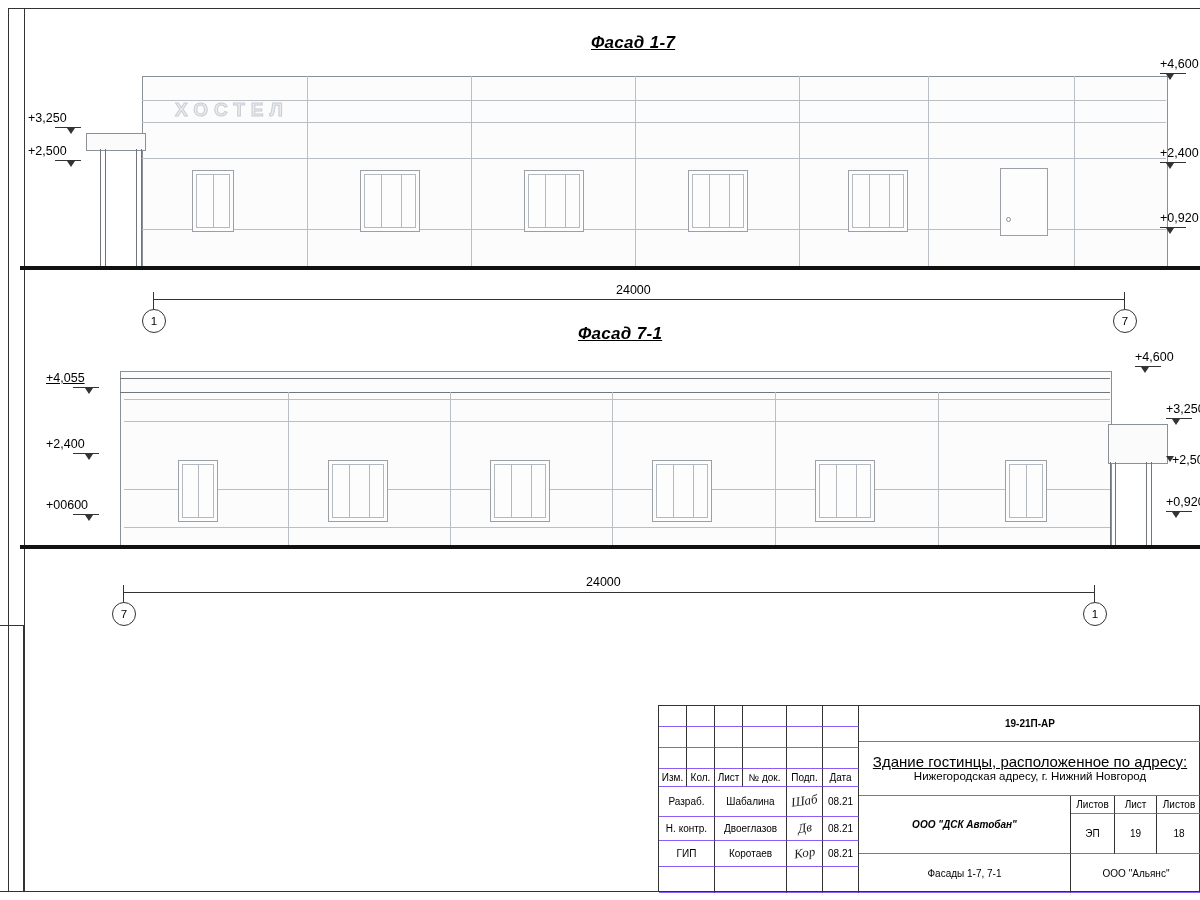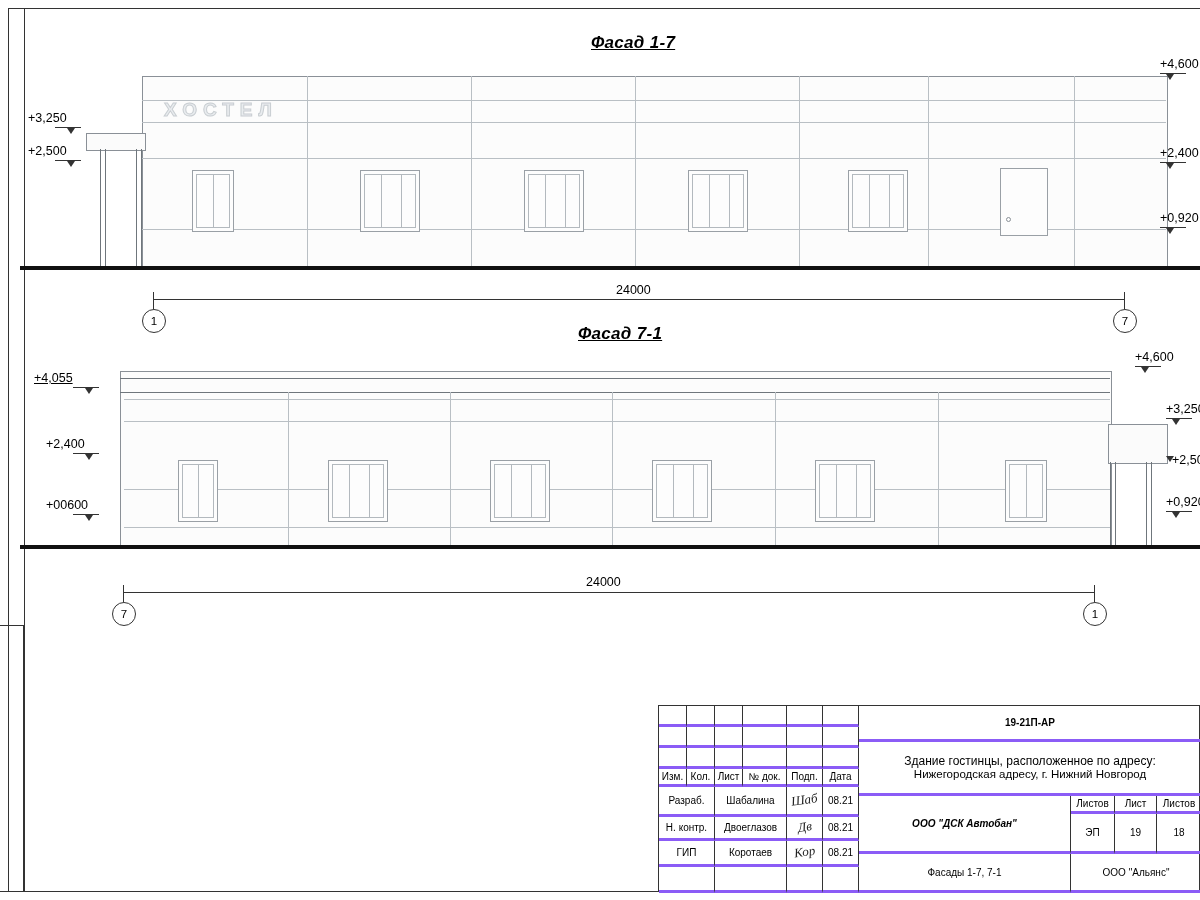--- a/index.html
+++ b/index.html
@@ -52,21 +52,21 @@
 
   .sign{
     position:absolute;font-weight:bold;font-size:19px;letter-spacing:6px;
     color:#e9ecef;-webkit-text-stroke:1px #c9ced2;
   }
 
   .canopy{position:absolute;border:1px solid #8a9097;background:#fbfbfb;}
 
   
   .stamp{position:absolute;border:1px solid #333;box-sizing:border-box;}
-  .stamp div.cell{position:absolute;box-sizing:border-box;border-right:1px solid #333;border-bottom:3px solid #8b5cf6;
+  .stamp div.cell{position:absolute;box-sizing:border-box;border-right:1px solid #333;border-bottom:1px solid #8b5cf6;
     font-size:10px;display:flex;align-items:center;justify-content:center;text-align:right;line-height:1.1;padding:0 1px;}
   .cell.nb-b{border-bottom:none;}
   .cell.big{font-size:16px;font-weight:bold;}
   .cell.med{font-size:12px;}
   .cell.it{font-style:italic;font-weight:bold;font-size:12px;}
   .cell.l{justify-content:flex-start;padding-left:3px;}
   .sig{font-family:"Liberation Serif", serif;font-style:italic;font-size:13px;color:#222;transform:rotate(-8deg);}
 
   .framecorner{position:absolute;border:1px solid #333;box-sizing:border-box;}
 </style>
@@ -87,21 +87,21 @@
   <div class="ln-h" style="left:142px;top:158px;width:1024px;"></div>
   <div class="ln-h" style="left:142px;top:229px;width:1024px;"></div>
 
   <div class="ln-v" style="left:307px;top:76px;height:190px;"></div>
   <div class="ln-v" style="left:471px;top:76px;height:190px;"></div>
   <div class="ln-v" style="left:635px;top:76px;height:190px;"></div>
   <div class="ln-v" style="left:799px;top:76px;height:190px;"></div>
   <div class="ln-v" style="left:928px;top:76px;height:190px;"></div>
   <div class="ln-v" style="left:1074px;top:76px;height:190px;"></div>
 
-  <div class="sign" style="left:164px;top:99px;">ХОСТЕЛ</div>
+  <div class="sign" style="left:175px;top:99px;">ХОСТЕЛ</div>
 
   <div class="canopy" style="left:86px;top:133px;width:58px;height:16px;"></div>
   <div class="ln-v dk" style="left:100px;top:149px;height:118px;"></div>
   <div class="ln-v dk" style="left:105px;top:149px;height:118px;"></div>
   <div class="ln-v dk" style="left:136px;top:149px;height:118px;"></div>
   <div class="ln-v dk" style="left:141px;top:149px;height:118px;"></div>
 
   <div class="window" style="left:192px;top:170px;width:42px;height:62px;">
     <div class="inner"></div>
     <div class="mull" style="left:20px;"></div>
@@ -209,21 +209,21 @@
     <div class="mull" style="left:20px;"></div>
     <div class="mull" style="left:40px;"></div>
   </div>
   <div class="window" style="left:1005px;top:460px;width:42px;height:62px;">
     <div class="inner"></div>
     <div class="mull" style="left:20px;"></div>
   </div>
 
   <div class="ground" style="left:20px;top:545px;width:1180px;"></div>
 
-  <div class="lvl" style="left:34px;top:371px;text-decoration:underline;">+4,055</div>
+  <div class="lvl" style="left:46px;top:371px;text-decoration:underline;">+4,055</div>
   <div class="tick" style="left:73px;top:387px;"></div>
   <div class="arrowdn" style="left:85px;top:388px;"></div>
 
   <div class="lvl" style="left:46px;top:437px;">+2,400</div>
   <div class="tick" style="left:73px;top:453px;"></div>
   <div class="arrowdn" style="left:85px;top:454px;"></div>
 
   <div class="lvl" style="left:46px;top:498px;">+00600</div>
   <div class="tick" style="left:73px;top:514px;"></div>
   <div class="arrowdn" style="left:85px;top:515px;"></div>
@@ -307,21 +307,21 @@
     <div class="cell" style="left:164px;top:135px;width:36px;height:26px;">08.21</div>
 
     <div class="cell nb-b" style="left:0;top:161px;width:56px;height:26px;"></div>
     <div class="cell nb-b" style="left:56px;top:161px;width:72px;height:26px;"></div>
     <div class="cell nb-b" style="left:128px;top:161px;width:36px;height:26px;"></div>
     <div class="cell nb-b" style="left:164px;top:161px;width:36px;height:26px;"></div>
 
     <div class="cell big" style="left:200px;top:0;width:342px;height:36px;border-right:none;">19-21П-АР</div>
 
     <div class="cell" style="left:200px;top:36px;width:342px;height:54px;border-right:none;flex-direction:column;">
-      <span style="font-size:12px;">Здание гостинцы, расположенное по адресу:</span>
+      <span style="font-size:15px;text-decoration:underline;">Здание гостинцы, расположенное по адресу:</span>
       <span style="font-size:11.5px;">Нижегородская адресу, г. Нижний Новгород</span>
     </div>
 
     <div class="cell it" style="left:200px;top:90px;width:212px;height:58px;">ООО "ДСК Автобан"</div>
 
     <div class="cell" style="left:412px;top:90px;width:44px;height:18px;">Листов</div>
     <div class="cell" style="left:456px;top:90px;width:42px;height:18px;">Лист</div>
     <div class="cell" style="left:498px;top:90px;width:44px;height:18px;border-right:none;">Листов</div>
 
     <div class="cell med" style="left:412px;top:108px;width:44px;height:40px;">ЭП</div>

